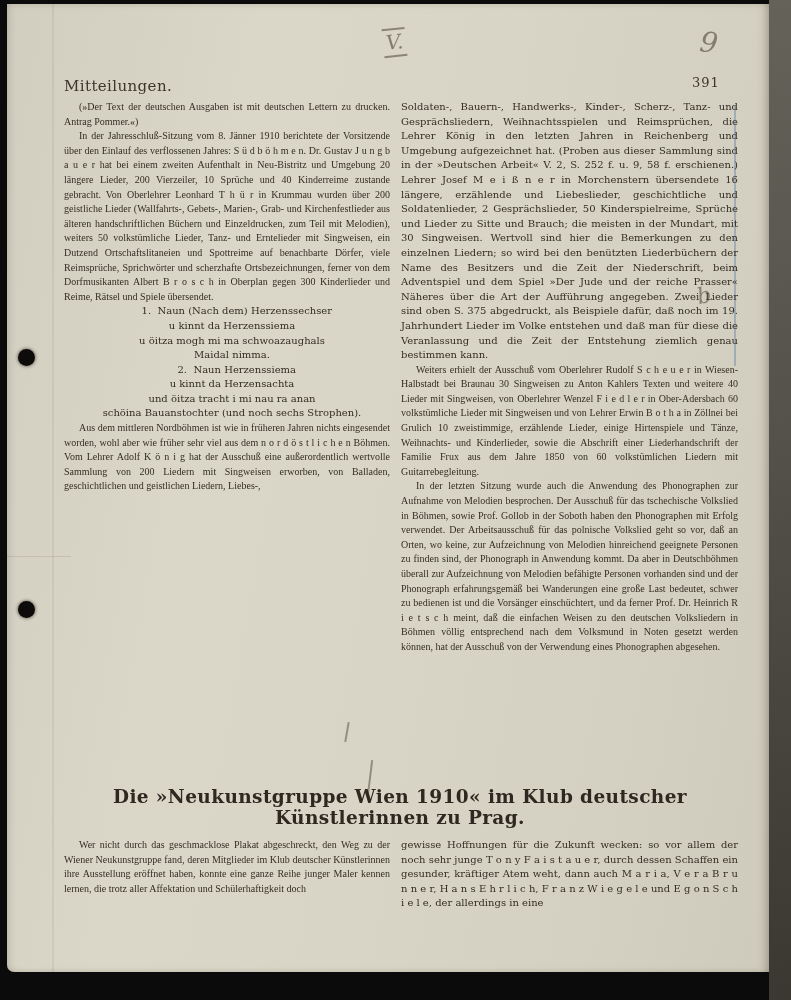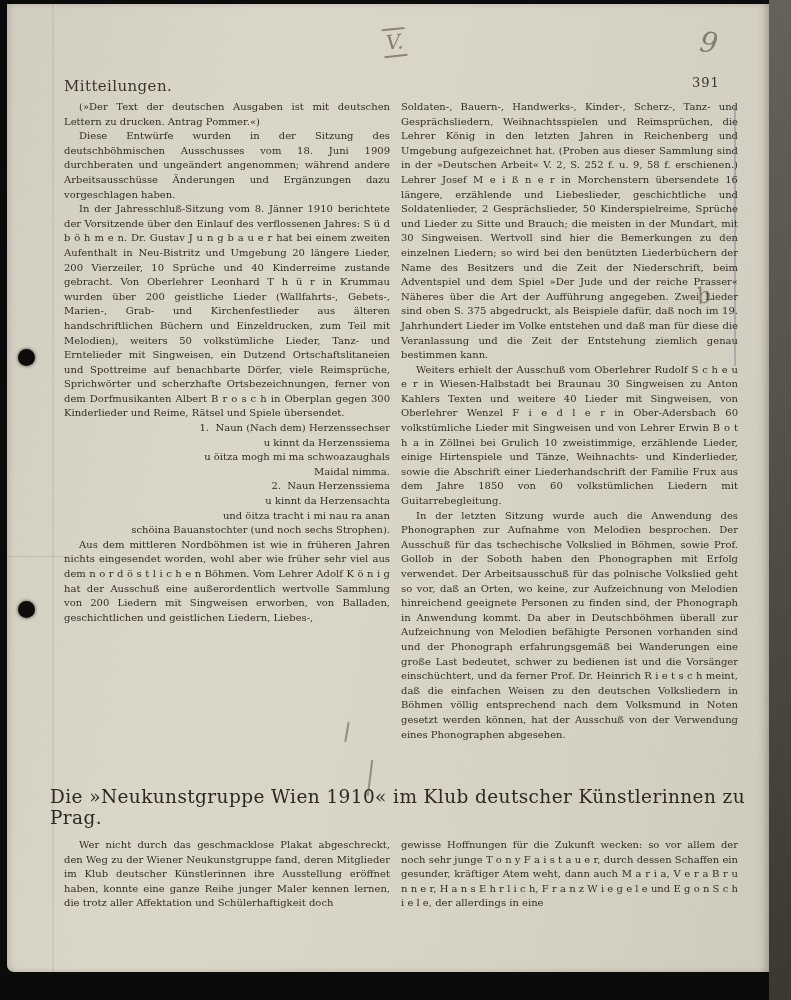--- a/index.html
+++ b/index.html
@@ -27,26 +27,26 @@
   .bluemark{position:absolute;left:734px;top:106px;width:2px;height:260px;background:rgba(100,130,160,.45);}
   .pencil-stroke{position:absolute;width:1.5px;background:rgba(90,85,70,.55);}
   .ps1{left:346px;top:722px;height:20px;transform:rotate(10deg);}
   .ps2{left:369px;top:760px;height:36px;transform:rotate(7deg);}
   .col{position:absolute;color:#332d24;font-size:10px;line-height:14.6px;text-align:justify;}
   .col1{left:64px;top:100px;width:326px;}
   .col2{left:401px;top:100px;width:337px;}
   .col3{left:64px;top:838px;width:326px;}
   .col4{left:401px;top:838px;width:337px;}
   .col p{margin:0;}
-  .ind{text-indent:15px;}
+  .ind{text-indent:15px;font-family:Liberation Serif, serif;}
   .noind{text-indent:0;}
   .verse-title{text-align:center;margin-top:2px;}
-  .verse{white-space:pre-wrap;text-align:right;margin-left:10px;}
-  .article-title{position:absolute;left:50px;top:786px;width:700px;margin:0;text-align:left;
-        font-size:18.5px;font-weight:normal;color:#2e2820;letter-spacing:.4px;}
+  .verse{white-space:pre-wrap;text-align:center;margin-left:10px;}
+  .article-title{position:absolute;left:50px;top:786px;width:700px;margin:0;text-align:center;
+        font-size:18.5px;font-weight:bold;color:#2e2820;letter-spacing:.4px;}
 </style>
 </head>
 <body>
 
 <div class="scan">
   <div class="right-strip"></div>
   <div class="paper"></div>
   <div class="crease-v"></div>
   <div class="crease-h"></div>
 
@@ -58,21 +58,20 @@
 
   <div class="hw hw-v">V.</div>
   <div class="hw hw-9">9</div>
   <div class="hw hw-b">b</div>
   <div class="bluemark"></div>
   <div class="pencil-stroke ps1"></div>
   <div class="pencil-stroke ps2"></div>
 
   <div class="col col1">
     <p class="ind">(»Der Text der deutschen Ausgaben ist mit deutschen Lettern zu drucken.  Antrag Pommer.«)</p>
-    <p class="ind">Diese Entwürfe wurden in der Sitzung des deutschböhmischen Ausschusses vom 18. Juni 1909 durchberaten und ungeändert angenommen; während andere Arbeitsausschüsse Änderungen und Ergänzungen dazu vorgeschlagen haben.</p>
     <p class="ind">In der Jahresschluß-Sitzung vom 8. Jänner 1910 berichtete der Vorsitzende über den Einlauf des verflossenen Jahres: S ü d b ö h m e n.  Dr. Gustav J u n g b a u e r hat bei einem zweiten Aufenthalt in Neu-Bistritz und Umgebung 20 längere Lieder, 200 Vierzeiler, 10 Sprüche und 40 Kinderreime zustande gebracht.  Von Oberlehrer Leonhard T h ü r in Krummau wurden über 200 geistliche Lieder (Wallfahrts-, Gebets-, Marien-, Grab- und Kirchenfestlieder aus älteren handschriftlichen Büchern und Einzeldrucken, zum Teil mit Melodien), weiters 50 volkstümliche Lieder, Tanz- und Erntelieder mit Singweisen, ein Dutzend Ortschaftslitaneien und Spottreime auf benachbarte Dörfer, viele Reimsprüche, Sprichwörter und scherzhafte Ortsbezeichnungen, ferner von dem Dorfmusikanten Albert B r o s c h in Oberplan gegen 300 Kinderlieder und Reime, Rätsel und Spiele übersendet.</p>
     <div class="verse">   1.  Naun (Nach dem) Herzenssechser
 u kinnt da Herzenssiema
 u öitza mogh mi ma schwoazaughals
 Maidal nimma.
    2.  Naun Herzenssiema
 u kinnt da Herzensachta
 und öitza tracht i mi nau ra anan
 schöina Bauanstochter (und noch sechs Strophen).</div>
     <p class="ind">Aus dem mittleren Nordböhmen ist wie in früheren Jahren nichts eingesendet worden, wohl aber wie früher sehr viel aus dem n o r d ö s t l i c h e n  Böhmen.  Vom Lehrer Adolf K ö n i g hat der Ausschuß eine außerordentlich wertvolle Sammlung von 200 Liedern mit Singweisen erworben, von Balladen, geschichtlichen und geistlichen Liedern, Liebes-,</p>

